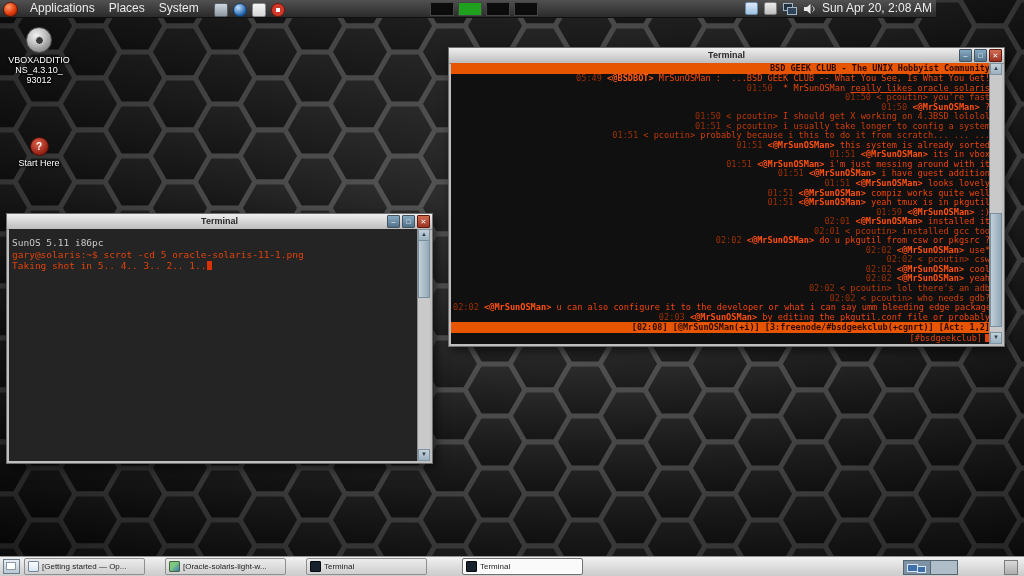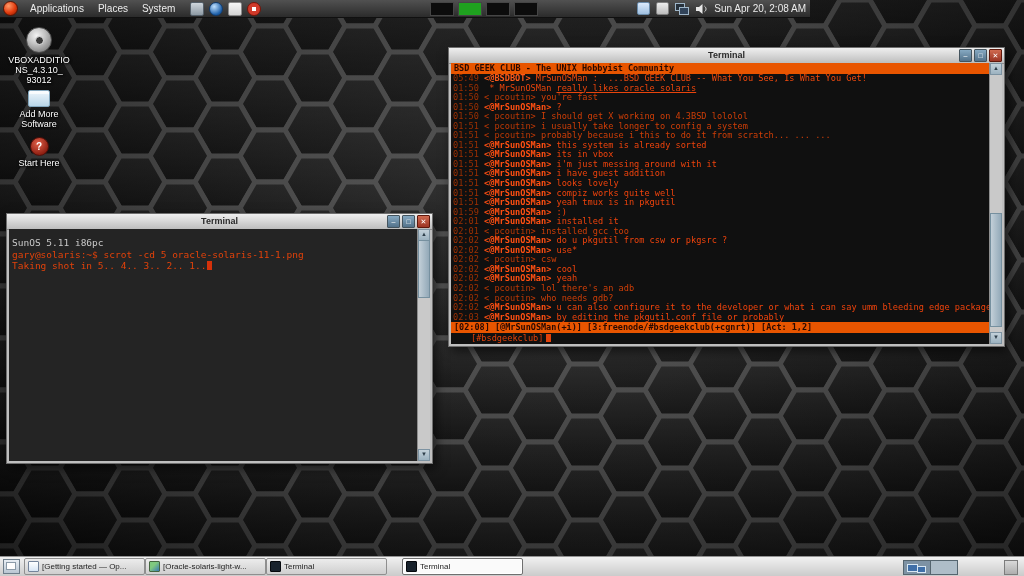--- a/index.html
+++ b/index.html
@@ -1,21 +1,21 @@
 <!DOCTYPE html>
 <html><head>
 <meta charset="utf-8">
 <style>
   html,body{margin:0;padding:0;background:#111;}
   #screen{position:relative;width:1024px;height:576px;overflow:hidden;font-family:"Liberation Sans",sans-serif;background:#1a1a1a;}
   #bg{position:absolute;left:0;top:0;}
   #bg-glow{position:absolute;inset:0;background:radial-gradient(ellipse at 55% 40%, rgba(150,150,150,0.22), rgba(60,60,60,0.18) 45%, rgba(0,0,0,0.62) 100%);pointer-events:none;}
 
   
-  #top-panel{position:absolute;left:0;top:0;width:810px;height:17px;background:linear-gradient(#515151,#2b2b2b);border-bottom:1px solid #101010;display:flex;align-items:center;color:#ececec;font-size:10px;z-index:50;}
+  #top-panel{position:absolute;left:0;top:0;width:936px;height:17px;background:linear-gradient(#515151,#2b2b2b);border-bottom:1px solid #101010;display:flex;align-items:flex-end;color:#ececec;font-size:12px;z-index:50;}
   .mainmenu-icon{width:13px;height:13px;border-radius:50%;background:radial-gradient(circle at 35% 30%, #ff9a6a, #e23c0e 55%, #7d1a04);margin:0 5px 0 3px;border:1px solid #5a1403;}
   .pmenu{padding:0 7px;line-height:17px;cursor:default;}
   #launchers{display:flex;gap:5px;margin-left:8px;align-items:center;}
   .launcher{width:12px;height:12px;border-radius:2px;}
   .l-computer{background:linear-gradient(#cfd6dc,#8d99a3);border:1px solid #55606a;}
   .l-browser{border-radius:50%;background:radial-gradient(circle at 35% 30%, #bfe0ff, #1d5fa8 70%);border:1px solid #123c6e;}
   .l-mail{background:linear-gradient(#f5f5f5,#d5d5d5);border:1px solid #8a8a8a;}
   .l-help{border-radius:50%;background:radial-gradient(circle at 50% 50%, #fff 25%, #d03a2a 30%);border:1px solid #7a1408;}
   #previews{position:absolute;left:430px;top:2px;display:flex;gap:4px;}
   .preview{width:22px;height:12px;border:1px solid #454545;display:inline-block;}
@@ -40,21 +40,21 @@
   .win{position:absolute;border:1px solid #6f6f6f;background:#bfbfbf;box-shadow:3px 4px 10px rgba(0,0,0,0.6);z-index:10;}
   .titlebar{height:15px;background:linear-gradient(#efefef,#bdbdbd);border-bottom:1px solid #8e8e8e;position:relative;}
   .title{text-align:center;font-size:9px;font-weight:bold;color:#2a2a2a;line-height:15px;}
   .winbtns{position:absolute;right:2px;top:1px;display:flex;gap:2px;}
   .wbtn{width:11px;height:11px;border:1px solid #44545e;display:flex;align-items:center;justify-content:center;font-size:7px;color:#fff;border-radius:1px;}
   .wbtn.minb,.wbtn.maxb{background:linear-gradient(#86a9c2,#53728a);}
   .wbtn.closeb{background:linear-gradient(#d06a50,#9c3424);border-color:#5e180c;}
   .winframe{position:absolute;left:2px;right:2px;top:15px;bottom:2px;background:#9d9d9d;}
   .termtext{position:absolute;left:0;top:0;right:12px;bottom:0;overflow:hidden;font-family:"DejaVu Sans Mono",monospace;}
   .shellbg{background:rgba(16,16,16,0.86);padding:8px 3px;}
-  .ircbg{background:rgba(8,8,8,0.95);display:flex;flex-direction:column;}
+  .ircbg{background:rgba(8,8,8,0.95);display:flex;flex-direction:column;text-align:right;}
   .sbar{position:absolute;top:0;right:0;bottom:0;width:12px;background:#c9c9c9;border-left:1px solid #8e8e8e;}
   .sarrow{position:absolute;left:0;right:0;height:10px;background:linear-gradient(#c3d1da,#9cb2c0);border:1px solid #7d93a2;font-size:6px;color:#2e3e4a;text-align:center;line-height:9px;}
   .sarrow.sup{top:0;}
   .sarrow.sdown{bottom:0;}
   .sthumb{position:absolute;left:0;right:0;background:linear-gradient(90deg,#c2cfd8,#93a9b8);border:1px solid #76909f;}
 
   
   .tline{white-space:pre;line-height:11.5px;font-size:9.5px;}
   .t-gray{color:#c9c9c9;}
   .t-orange{color:#e2420a;}
@@ -73,21 +73,21 @@
   .k-other .mtext{color:#cf3e07;}
   .k-action .mnick{color:#e8440c;}
   .k-action .mtext{color:#e8440c;text-decoration:underline;}
   .inputline{height:11px;line-height:11px;font-family:"DejaVu Sans Mono",monospace;font-size:8.6px;color:#e2420a;padding-left:20px;white-space:pre;}
   .inputcursor{display:inline-block;width:5px;height:8px;background:#e2420a;margin-left:3px;vertical-align:-1px;}
 
   
   #taskbar{position:absolute;left:0;bottom:0;width:1024px;height:19px;background:linear-gradient(#f1f1f1,#cbcbcb);border-top:1px solid #939393;z-index:50;display:flex;align-items:center;}
   .showdesk{width:15px;height:13px;margin:0 4px 0 3px;background:linear-gradient(#e8eef4,#b9c6d2);border:1px solid #6d7d8a;position:relative;}
   .showdesk i{position:absolute;left:2px;top:2px;width:8px;height:6px;background:#fdfdfd;border:1px solid #8a9aa8;display:block;}
-  #taskbtns{display:flex;gap:0;}
+  #taskbtns{display:flex;gap:20px;}
   .taskbtn{width:113px;height:15px;background:linear-gradient(#ececec,#cfcfcf);border:1px solid #8f8f8f;border-radius:2px;display:flex;align-items:center;gap:3px;padding:0 3px;font-size:8px;color:#1d1d1d;overflow:hidden;}
   .taskbtn.active{background:#fafafa;border-color:#6f6f6f;box-shadow:inset 0 0 0 1px #fff;}
   .taskbtn.gapleft{margin-left:15px;}
   .ticon{width:9px;height:9px;flex:0 0 auto;border-radius:1px;}
   .icon-doc{background:linear-gradient(#ffffff,#d7e5f4);border:1px solid #74849b;}
   .icon-image{background:linear-gradient(135deg,#7fc97f 40%,#3a78b5);border:1px solid #43663f;}
   .icon-terminal{background:#18222c;border:1px solid #05080c;}
   .tlabel{white-space:nowrap;overflow:hidden;}
   .pager{position:absolute;right:66px;top:3px;display:flex;border:1px solid #55656f;height:13px;}
   .wcell{width:26px;height:13px;background:#aebdc8;position:relative;}
@@ -152,27 +152,20 @@
   </div>
 
   <div class="dicon" style="left:8px;top:27px;">
     <div class="cd">
         <div class="cd-hole"></div>
       </div>
     <div class="dlabel">
         <div class="lline">VBOXADDITIO</div>
         <div class="lline">NS_4.3.10_</div>
         <div class="lline">93012</div>
-      </div>
-  </div>
-  <div class="dicon" style="left:8px;top:90px;">
-    <div class="pkg"></div>
-    <div class="dlabel">
-        <div class="lline">Add More</div>
-        <div class="lline">Software</div>
       </div>
   </div>
   <div class="dicon" style="left:8px;top:137px;">
     <div class="starthere">?</div>
     <div class="dlabel">
         <div class="lline">Start Here</div>
       </div>
   </div>
 
   <div class="win" style="left:448px;top:47px;width:555px;height:298px;">

